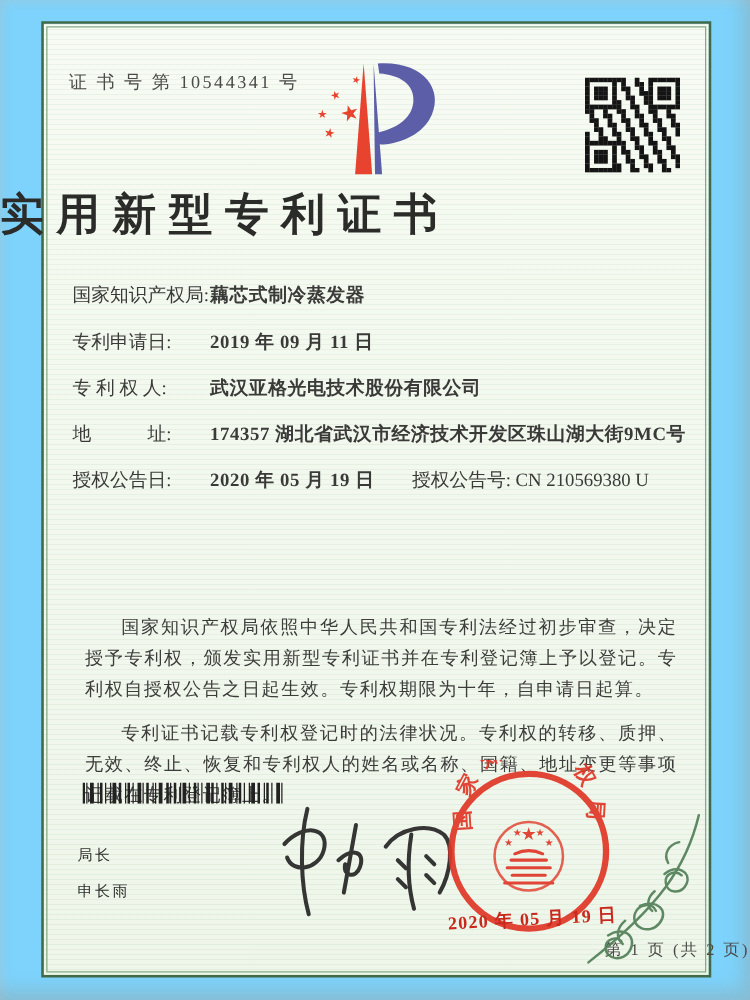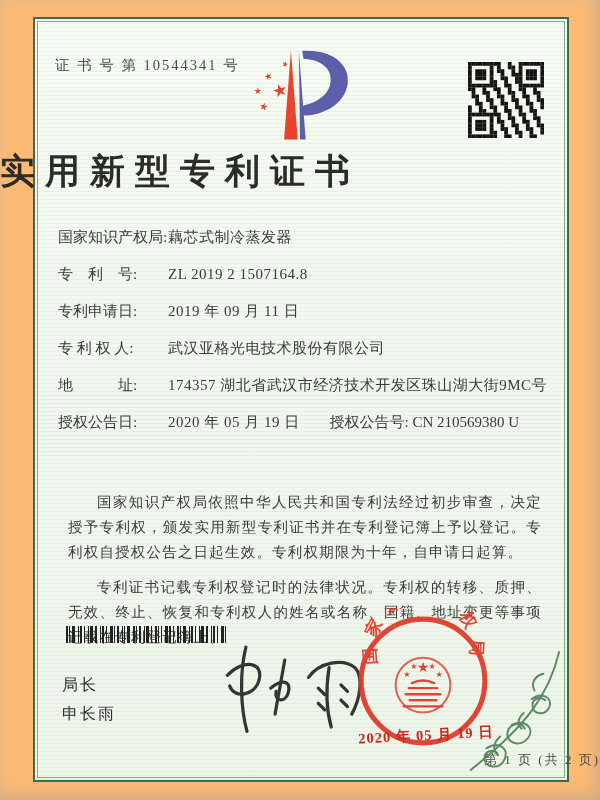--- a/index.html
+++ b/index.html
@@ -1,36 +1,36 @@
 <!DOCTYPE html>
 <html><head>
 <meta charset="utf-8">
 <style>
   html,body{margin:0;padding:0;}
   body{width:600px;height:800px;background:#f4f3ef;font-family:"Liberation Serif","DejaVu Serif",serif;overflow:hidden;}
-  #page{position:relative;width:600px;height:800px;background:#fdba74;
+  #page{position:relative;width:600px;height:800px;background:#7dd3fc;
         box-shadow:inset -6px -8px 14px rgba(150,148,140,.35), inset 3px 3px 8px rgba(200,198,190,.25);}
   .frame{position:absolute;left:33px;top:17px;width:532px;height:761px;border:2px solid #406a48;
         background:
           repeating-linear-gradient(0deg, rgba(115,168,124,.10) 0 1px, rgba(255,255,255,0) 1px 4px),
           linear-gradient(#f7fbf3,#eef5e9);}
   .frame::before{content:'';position:absolute;inset:2px;border:1px solid #82ab87;pointer-events:none;}
   .abs{position:absolute;}
   .certno{left:55px;top:56px;font-size:14.5px;letter-spacing:2px;color:#4a4a48;}
   .title{left:0;top:148px;width:100%;text-align:left;font-size:35px;font-weight:bold;
          letter-spacing:10px;color:#2b2b29;}
   .fields{left:58px;top:226px;width:492px;font-size:15px;color:#3a3a38;}
   .frow{margin-bottom:15px;line-height:22px;white-space:nowrap;}
   .flabel{display:inline-block;width:104px;vertical-align:top;}
-  .fvalue{margin-left:6px;letter-spacing:.5px;}
+  .fvalue{margin-left:6px;letter-spacing:.5px;font-weight:bold;}
   .grantrow .fvalue{margin-right:26px;}
   .paras{left:58px;top:480px;width:494px;font-size:14.5px;color:#3c3c3a;}
   .paras p{margin:10px;text-indent:2em;line-height:25px;text-align:justify;letter-spacing:1.2px;}
   .barcode{left:66px;top:626px;}
-  .director{left:62px;top:670px;font-size:16px;color:#2e2e2c;line-height:29px;letter-spacing:2px;}
+  .director{left:62px;top:670px;font-size:12px;color:#2e2e2c;line-height:29px;letter-spacing:2px;}
   .sig{left:212px;top:632px;}
   .sealwrap{left:350px;top:608px;}
   .sealdate{left:356px;top:726px;width:140px;text-align:center;font-size:14.5px;font-weight:bold;
             color:#c9281c;letter-spacing:1px;transform:rotate(-3deg);z-index:5;}
   .footer{left:0;top:751px;width:100%;text-align:right;font-size:13px;color:#4a4a48;letter-spacing:2px;}
   .ornament{right:37px;bottom:24px;}
   .qr{left:468px;top:62px;}
   .logo{left:242px;top:44px;}
 </style>
 </head>
@@ -280,23 +280,20 @@
       <rect x="65.14285714285714" y="72.38095238095238" width="3.769047619047619" height="3.769047619047619" fill="#141414"></rect>
     </svg>
 
   <div class="abs title">实用新型专利证书</div>
 
   <div class="abs fields">
     <div class="frow">
       <span class="flabel">国家知识产权局:</span><span class="fvalue">藕芯式制冷蒸发器</span>
     </div>
     <div class="frow">
-      <span class="flabel">专　利　号:</span><span class="fvalue">ZL 2019 2 1507164.8</span>
-    </div>
-    <div class="frow">
       <span class="flabel">专利申请日:</span><span class="fvalue">2019 年 09 月 11 日</span>
     </div>
     <div class="frow">
       <span class="flabel">专 利 权 人:</span><span class="fvalue">武汉亚格光电技术股份有限公司</span>
     </div>
     <div class="frow">
       <span class="flabel">地　　　址:</span><span class="fvalue">174357 湖北省武汉市经济技术开发区珠山湖大街9MC号</span>
     </div>
     <div class="frow grantrow">
       <span class="flabel">授权公告日:</span><span class="fvalue">2020 年 05 月 19 日</span>

